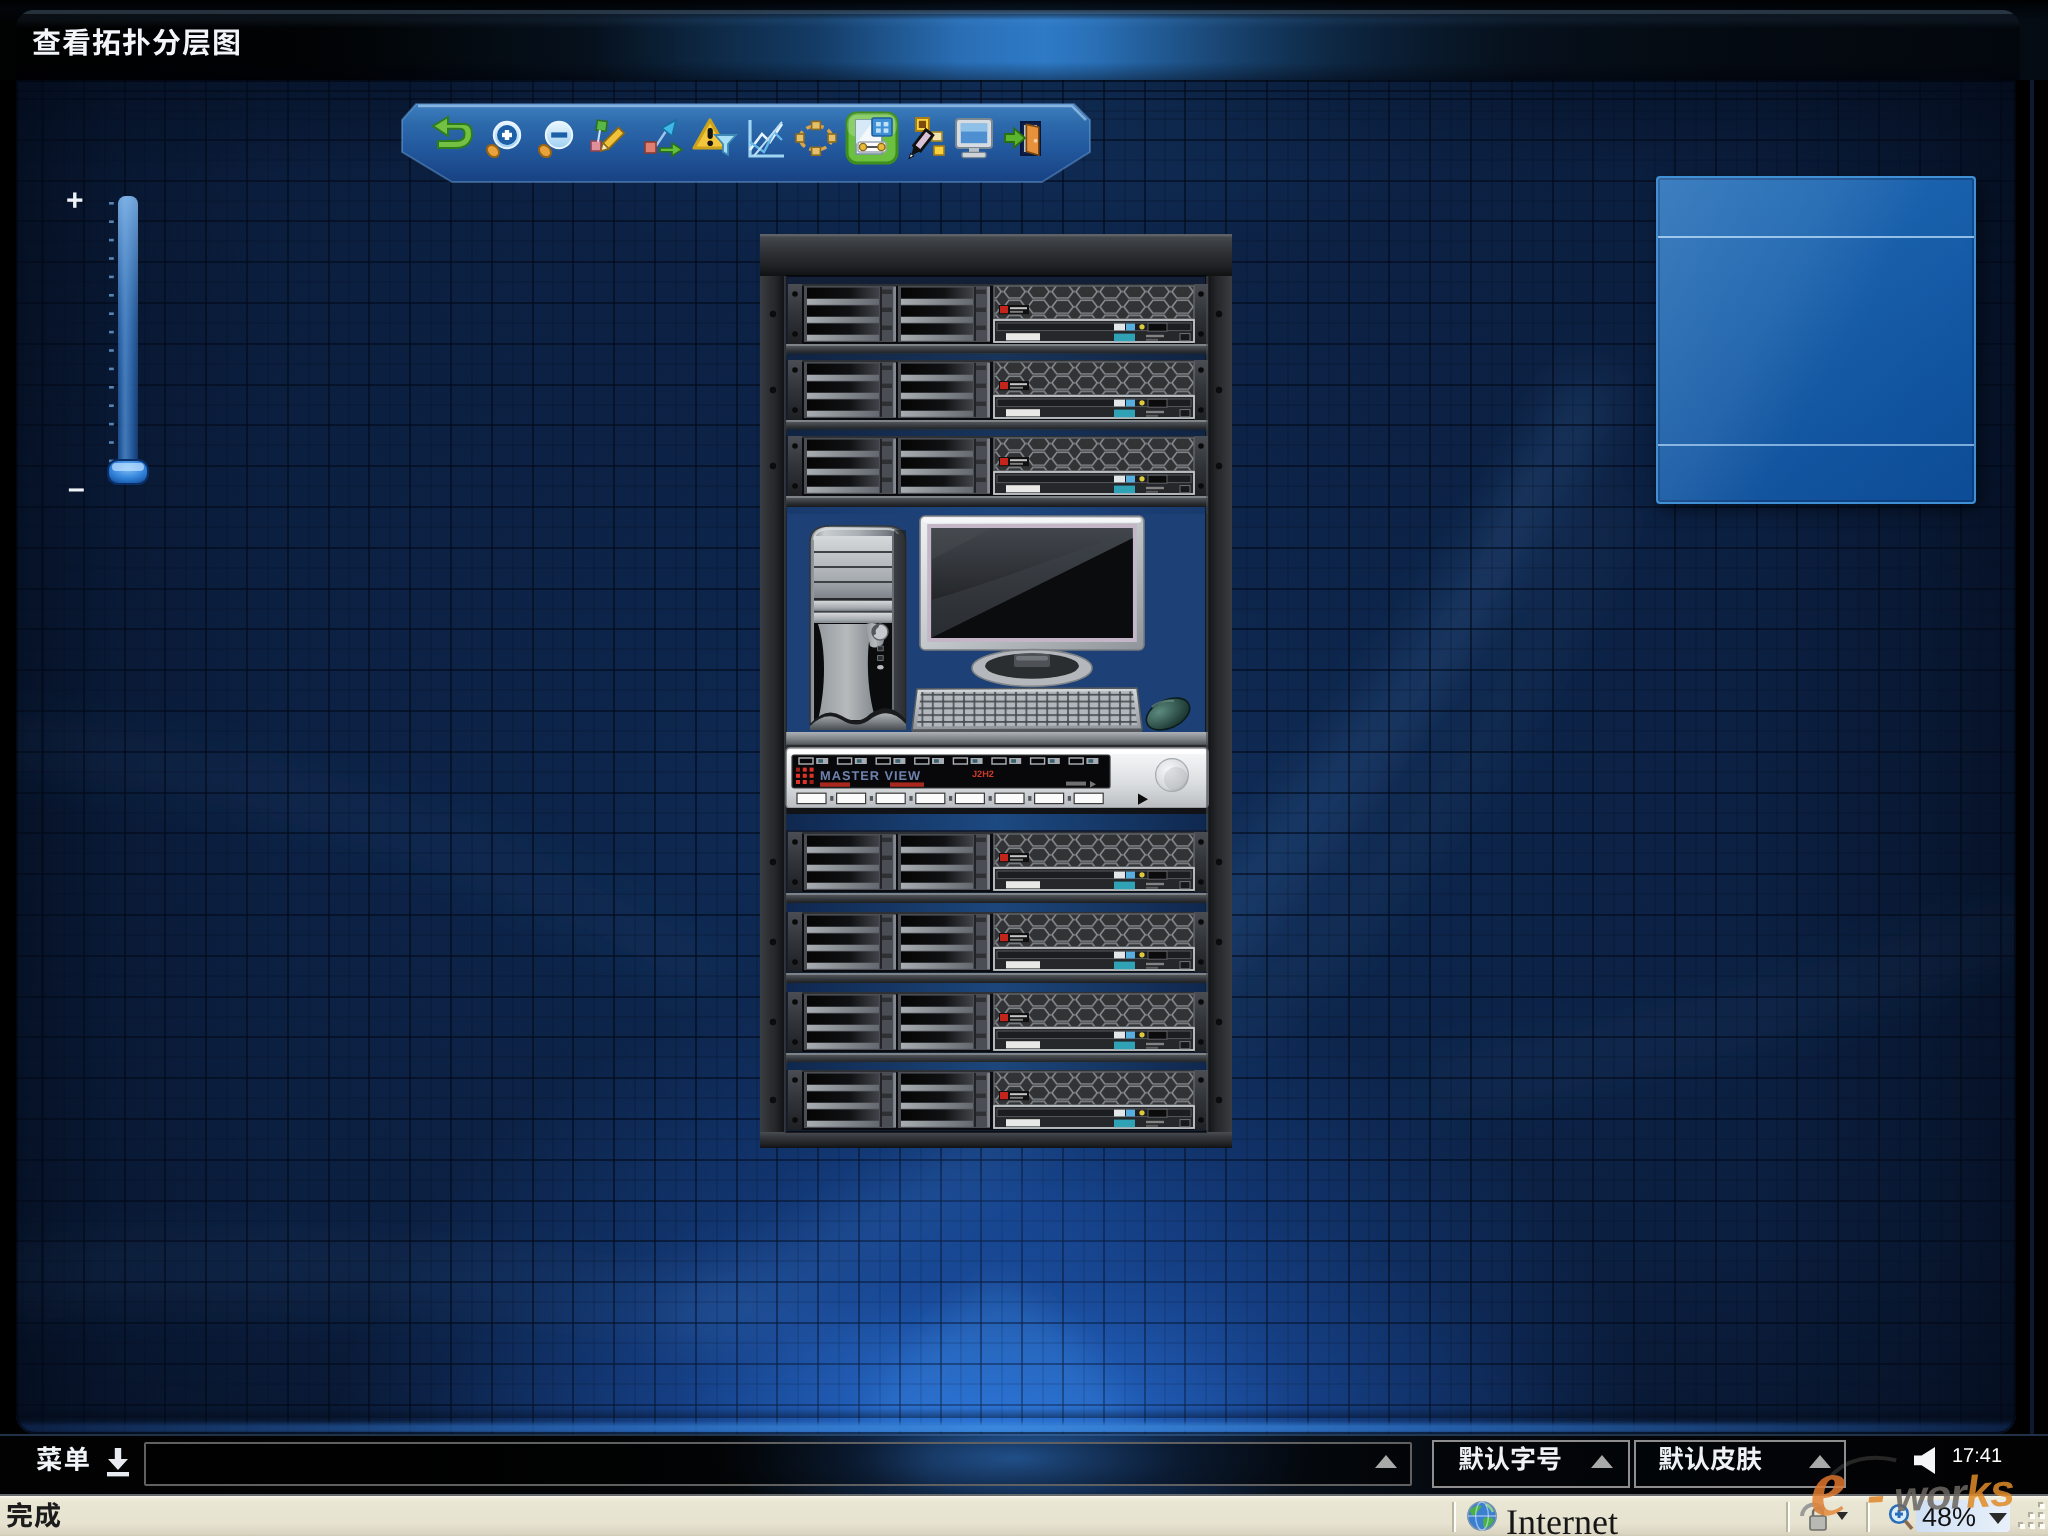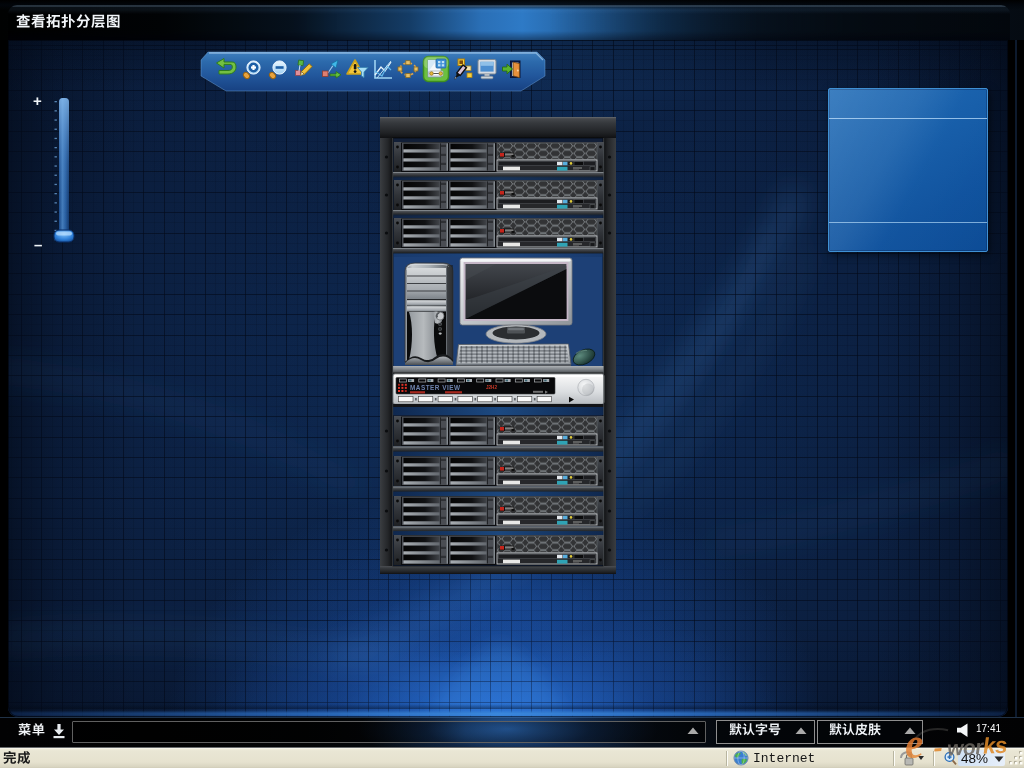--- a/index.html
+++ b/index.html
@@ -940,21 +940,21 @@
 <div class="abs" style="left:727px;top:3px;width:1px;height:15px;background:#fdfdf8;"></div>
 <svg class="abs" style="left:733px;top:2px" width="16" height="16" viewBox="0 0 16 16">
 <circle cx="8" cy="8" r="7" fill="#3a7fd0" stroke="#1a4a80" stroke-width=".8"></circle>
 <path d="M2,5 Q5,2 8,3 Q6,6 4,8 Q2,7 2,5 Z" fill="#4ab04a"></path>
 <path d="M9,9 Q13,8 14,10 Q12,14 9,14 Q8,11 9,9 Z" fill="#4ab04a"></path>
 <path d="M10,2.2 Q12.5,3.5 13.4,6" stroke="#8fd08f" stroke-width="1.2" fill="none"></path>
 <ellipse cx="8" cy="8" rx="7" ry="7" fill="none" stroke="rgba(255,255,255,.4)" stroke-width=".8"></ellipse>
 <ellipse cx="8" cy="8" rx="3.2" ry="7" fill="none" stroke="rgba(230,240,255,.55)" stroke-width=".7"></ellipse>
 <path d="M1,8 L15,8" stroke="rgba(230,240,255,.55)" stroke-width=".7"></path>
 </svg>
-<div class="abs" style="left:753px;top:3px;width:90px;height:15px;color:#161616;font-size:13px;font-family:Liberation Mono, monospace;">Internet</div>
+<div class="abs" style="left:753px;top:3px;width:90px;height:15px;color:#161616;font-size:18px;font-family:Liberation Serif, serif;">Internet</div>
 <div class="abs" style="left:893px;top:3px;width:1px;height:15px;background:#b8b5a0;"></div>
 <div class="abs" style="left:894px;top:3px;width:1px;height:15px;background:#fdfdf8;"></div>
 <svg class="abs" style="left:899px;top:2px" width="26" height="17" viewBox="0 0 26 17">
 <path d="M2,8 A6,6 0 0,1 13,5" stroke="#9a9a98" stroke-width="2" fill="none"></path>
 <path d="M13,2 L13,8 L8.5,5.5 Z" fill="#9a9a98"></path>
 <rect x="6" y="8" width="8" height="7" rx="1" fill="#b8b8b4" stroke="#6e6e6a" stroke-width=".8"></rect>
 <path d="M7.5,8 L7.5,6.5 A2.5,2.5 0 0,1 12.5,6.5 L12.5,8" stroke="#6e6e6a" stroke-width="1.2" fill="none"></path>
 <path d="M19,6 L25,6 L22,10 Z" fill="#2a2a2a"></path>
 </svg>
 <div class="abs" style="left:933px;top:3px;width:1px;height:15px;background:#b8b5a0;"></div>

